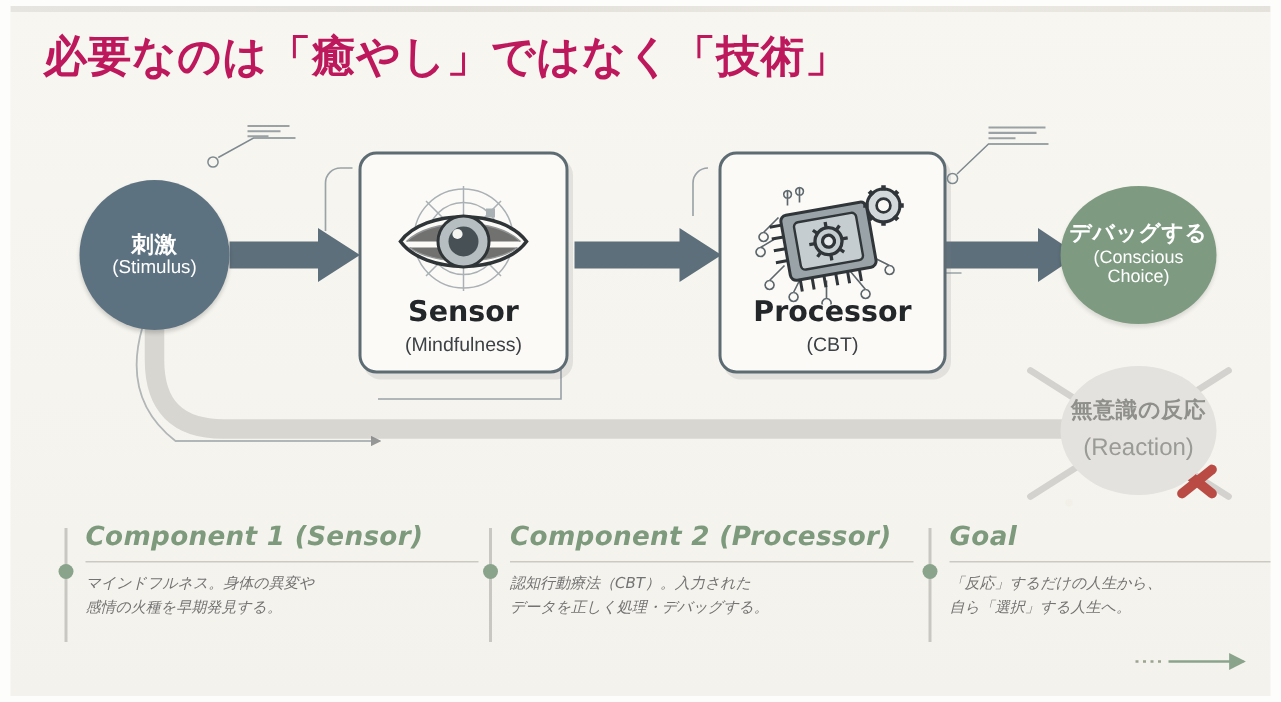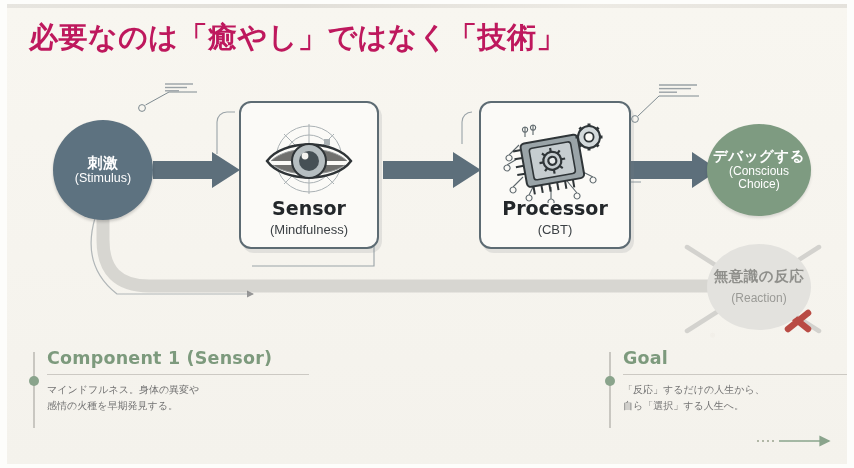--- a/index.html
+++ b/index.html
@@ -63,40 +63,40 @@
     background: #7e9b81; box-shadow: 0 2px 3px rgba(0,0,0,.12);
   }
   #choice .jp { font-size: 14.5px; }
   #choice .en { font-size: 12px; }
 
   #reaction {
     left: 700px; top: 240px; width: 104px; height: 86px;
     background: #e3e2de; color: #9a9a96; gap: 8px;
   }
   #reaction .jp { font-size: 14.5px; color:#8f8f8b; }
-  #reaction .en { font-size: 12px; color:#9a9a96; }
+  #reaction .en { font-size: 16px; color:#9a9a96; }
 
   .node-box {
     position: absolute; background: #fbfaf7;
     border: 2.2px solid #5d6b73; border-radius: 12px;
     box-shadow: 3px 4px 0 rgba(120,125,128,.16);
     display: flex; flex-direction: column;
     align-items: center; justify-content: flex-end;
     padding-bottom: 10px;
   }
   #sensorbox { left: 232px; top: 97px; width: 140px; height: 148px; }
   #procbox   { left: 472px; top: 97px; width: 152px; height: 148px; }
   .node-box .icon { position: absolute; top: 12px; left: 0; right: 0;
     display:flex; align-items:center; justify-content:center; }
   .node-box .name { font-size: 19px; font-weight: bold; color: #23272a;
     font-family: "DejaVu Sans","Liberation Sans",sans-serif; }
   .node-box .sub  { font-size: 13px; color: #3c4145; margin-top: 3px; }
 
   
-  .cols { position: absolute; left: 2px; top: 344px; width: 808px; height: 120px; }
+  .cols { position: absolute; left: 12px; top: 344px; width: 808px; height: 120px; font-style: italic; }
   .col { position: absolute; top: 0; padding-left: 16px; }
   .col.c1 { left: 22px; width: 278px; }
   .col.c2 { left: 305px; width: 285px; }
   .col.c3 { left: 598px; width: 242px; }
   .col .vbar {
     position: absolute; left: 2px; top: 4px; width: 2px; height: 76px;
     background: #c9c7c1;
   }
   .col .dot {
     position: absolute; left: -2px; top: 28px; width: 10px; height: 10px;
@@ -274,20 +274,28 @@
   <div class="cols">
     <div class="col c1">
       <div class="vbar"></div>
       <div class="dot"></div>
       <h3>Component 1 (Sensor)</h3>
       <div class="rule"></div>
       <p>マインドフルネス。身体の異変や
 感情の火種を早期発見する。</p>
     </div>
 
+    <div class="col c2">
+      <div class="vbar"></div>
+      <div class="dot"></div>
+      <h3>Component 2 (Processor)</h3>
+      <div class="rule"></div>
+      <p>認知行動療法（CBT）。入力された
+データを正しく処理・デバッグする。</p>
+    </div>
 
     <div class="col c3">
       <div class="vbar"></div>
       <div class="dot"></div>
       <h3>Goal</h3>
       <div class="rule"></div>
       <p>「反応」するだけの人生から、
 自ら「選択」する人生へ。</p>
     </div>
   </div>

